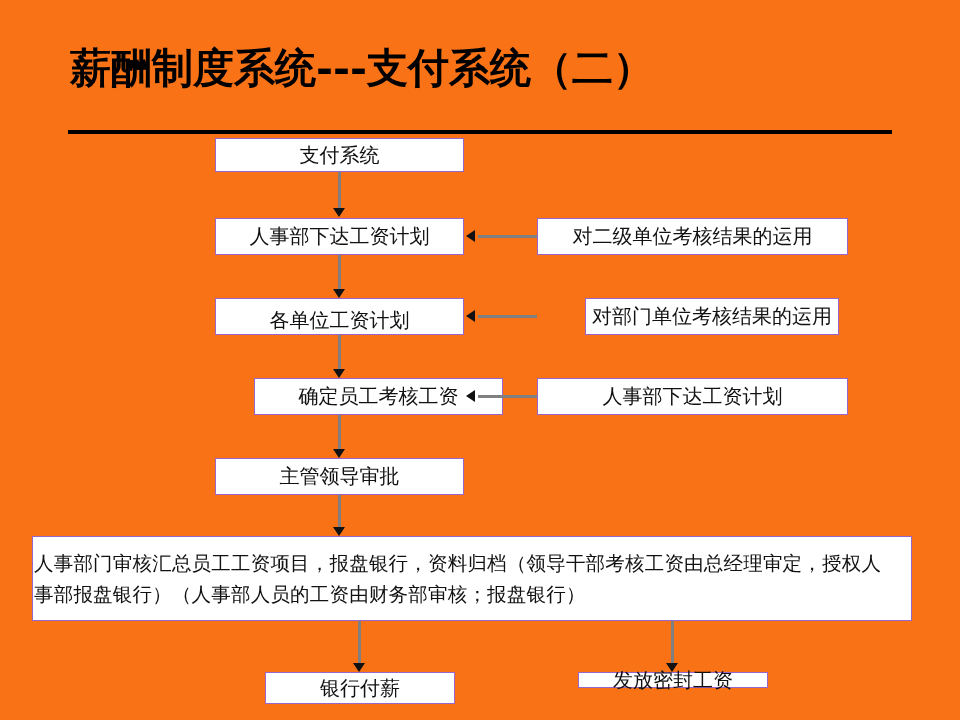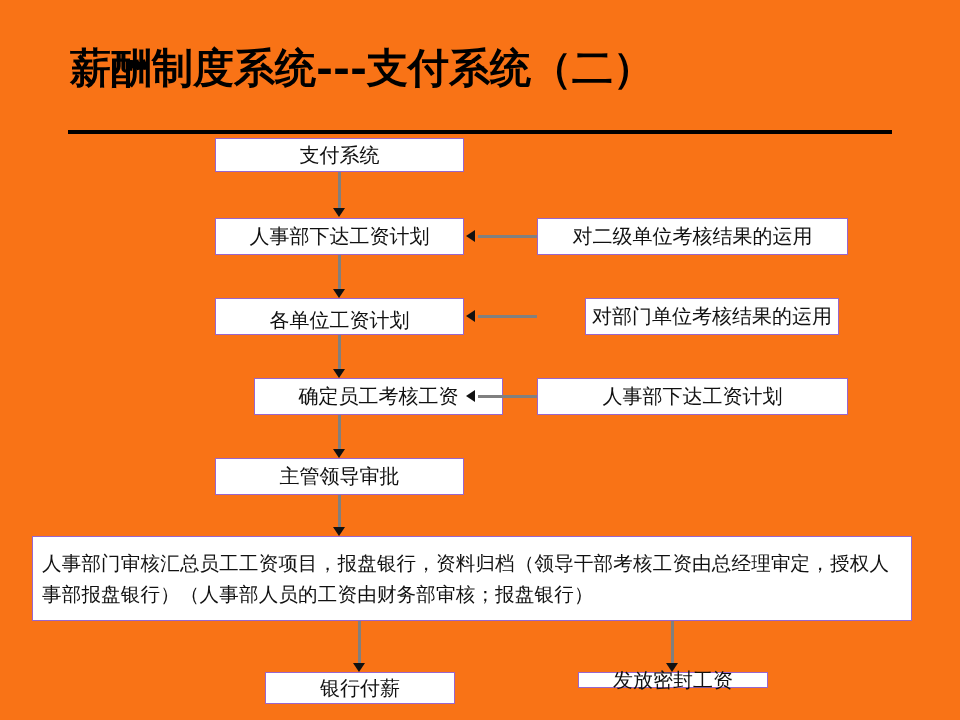--- a/index.html
+++ b/index.html
@@ -56,21 +56,21 @@
     align-items: center;
     justify-content: center;
     text-align: center;
     white-space: nowrap;
   }
   .box.para {
     white-space: normal;
     display: block;
     text-align: left;
     line-height: 31px;
-    padding: 11px 14px 0 9px;
+    padding: 11px 14px 0 1px;
     font-size: 19.5px;
     letter-spacing: 0.2px;
   }
 
   
   #box-payment-system   { left: 215px; top: 138px; width: 249px; height: 34px; }
   #box-hr-plan          { left: 215px; top: 218px; width: 249px; height: 37px; }
   #box-unit-plan        { left: 215px; top: 298px; width: 249px; height: 37px; align-items: flex-end; }
   #box-employee-wage    { left: 215px; top: 378px; width: 249px; height: 37px; margin-left: 39px; }
   #box-leader-approval  { left: 215px; top: 458px; width: 249px; height: 37px; }

